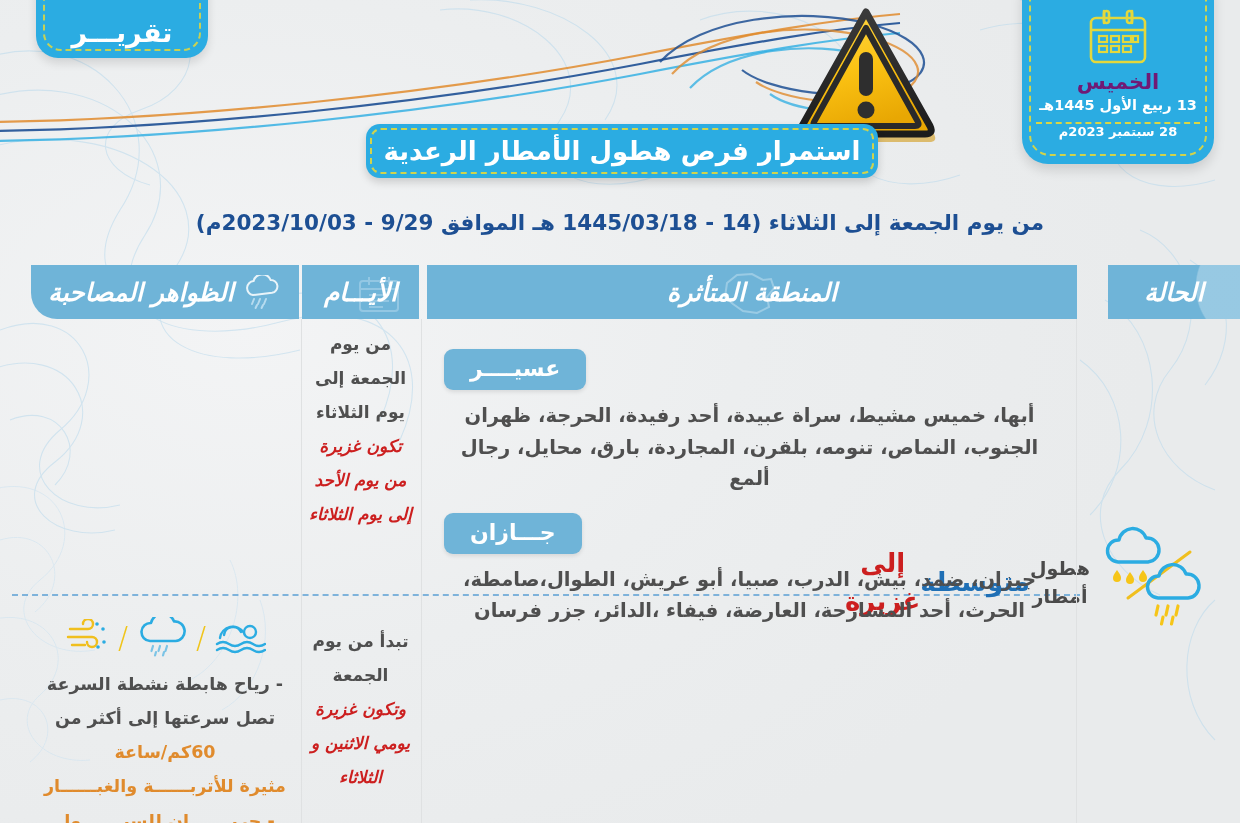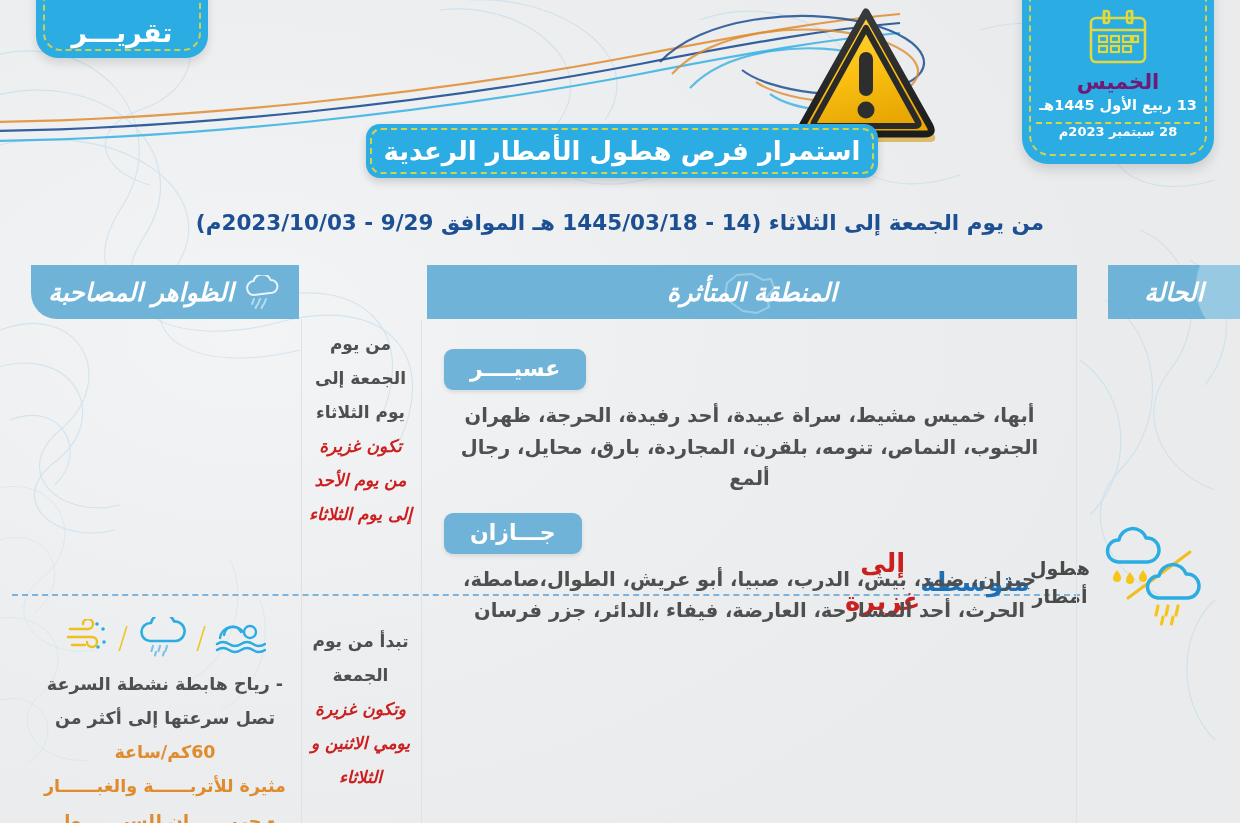--- a/index.html
+++ b/index.html
@@ -318,20 +318,30 @@
         <span class="th-label">الحالة</span>
       </div>
 
       <div class="th th-2">
         <svg class="th-watermark" style="right:300px; top:4px;" width="58" height="48" viewBox="0 0 58 48">
           <path d="M8,14 L18,6 L33,5 L44,11 L52,10 L55,19 L48,28 L50,38 L38,44 L24,42 L14,35 L6,28 Z" fill="none" stroke="#cfe7f4" stroke-width="2"></path>
         </svg>
         <span class="th-label">المنطقة المتأثرة</span>
       </div>
 
+      <div class="th th-3">
+        <svg class="th-watermark" style="right:18px; top:9px;" width="44" height="40" viewBox="0 0 44 40">
+          <g fill="none" stroke="#bfe0f2" stroke-width="2">
+            <rect x="3" y="7" width="38" height="30" rx="3"></rect>
+            <path d="M3,15 H41 M12,3 v8 M32,3 v8"></path>
+            <path d="M12,21 H32 M12,27 H32 M12,33 H26"></path>
+          </g>
+        </svg>
+        <span class="th-label">الأيـــام</span>
+      </div>
 
       <div class="th th-4">
         <svg style="position:relative; z-index:3; margin-left:8px;" width="40" height="34" viewBox="0 0 40 34">
           <path d="M11,20 a7,7 0 0 1 0.6,-13.9 a9,9 0 0 1 17,-1.2 a6.5,6.5 0 0 1 1.4,12.9 Z" fill="none" stroke="#ffffff" stroke-width="2" opacity=".85"></path>
           <g stroke="#bfe0f2" stroke-width="2" stroke-linecap="round" opacity=".9">
             <path d="M12,24 l-2,5 M18,24 l-2,5 M24,24 l-2,5 M15,30 l-1.4,3 M21,30 l-1.4,3"></path>
           </g>
         </svg>
         <span class="th-label">الظواهر المصاحبة</span>
       </div>

